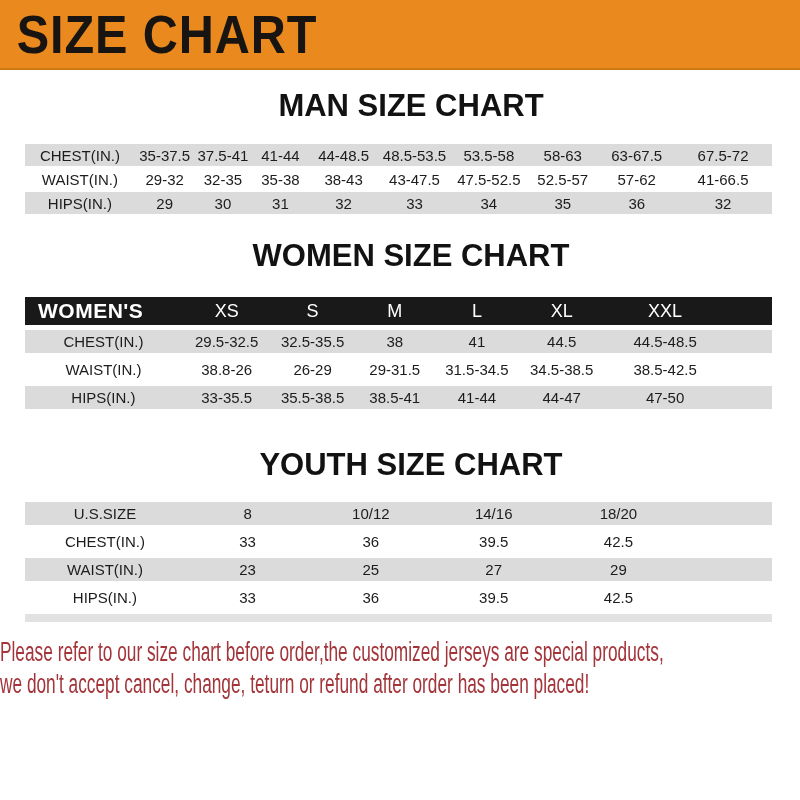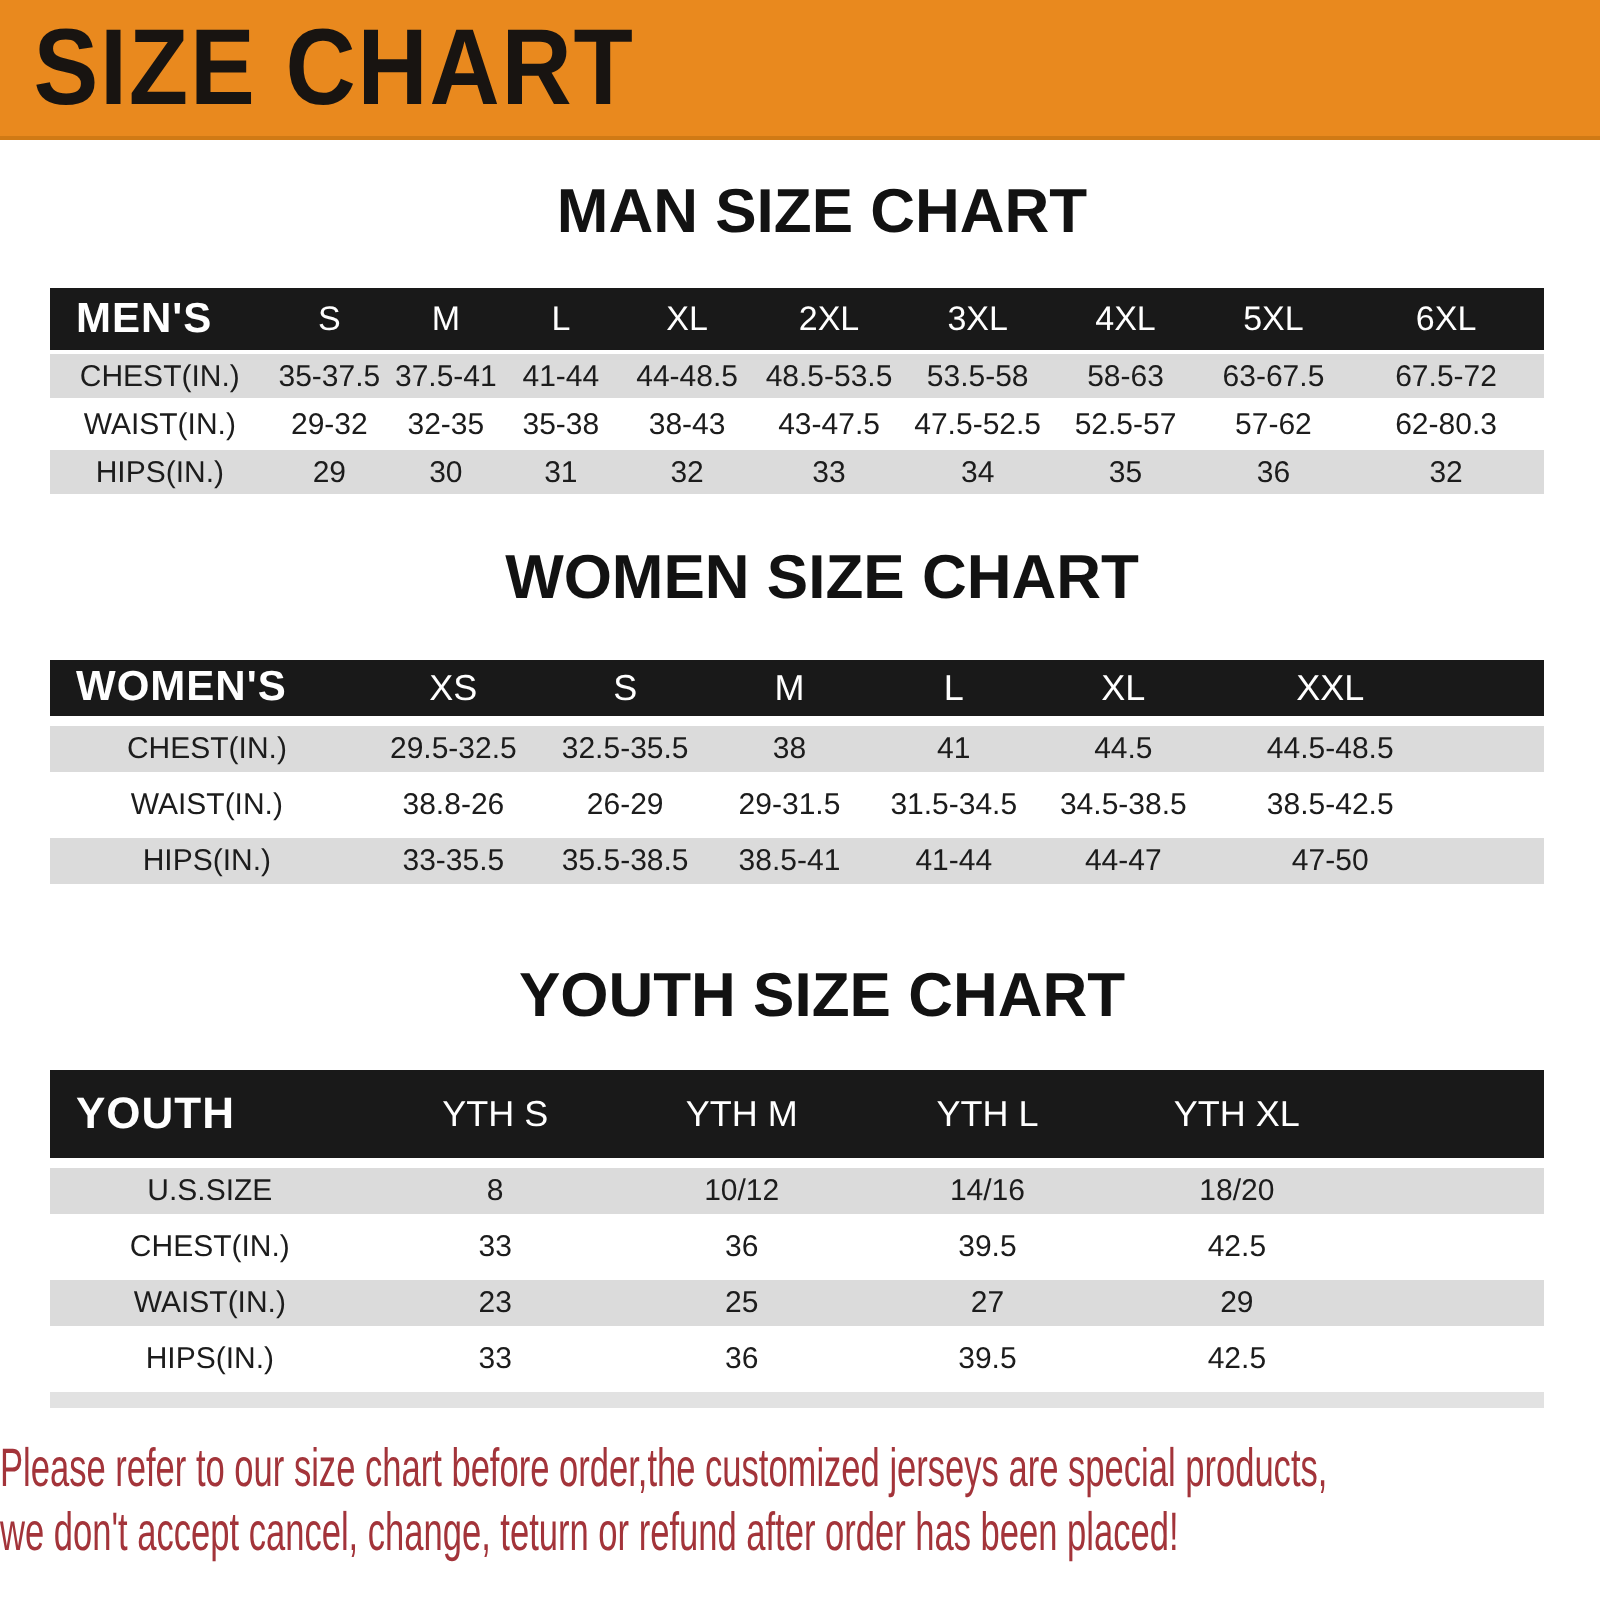--- a/index.html
+++ b/index.html
@@ -78,32 +78,20 @@
       <col style="width:7.6%">
       <col style="width:7.8%">
     <col style="width:9.1%">
       <col style="width:9.9%">
       <col style="width:10%">
       <col style="width:9.8%">
     <col style="width:10%">
       <col style="width:13.1%">
   </colgroup>
   <tbody>
-      <tr class="head-row">
-    <th class="tlabel">MEN'S</th>
-    <th>S</th>
-    <th>M</th>
-    <th>L</th>
-    <th>XL</th>
-    <th>2XL</th>
-    <th>3XL</th>
-    <th>4XL</th>
-    <th>5XL</th>
-    <th>6XL</th>
-  </tr>
   <tr class="data-row shaded">
     <td class="rlabel">CHEST(IN.)</td>
     <td>35-37.5</td>
     <td>37.5-41</td>
     <td>41-44</td>
     <td>44-48.5</td>
     <td>48.5-53.5</td>
     <td>53.5-58</td>
     <td>58-63</td>
     <td>63-67.5</td>
@@ -112,21 +100,21 @@
   <tr class="data-row">
     <td class="rlabel">WAIST(IN.)</td>
     <td>29-32</td>
     <td>32-35</td>
     <td>35-38</td>
     <td>38-43</td>
     <td>43-47.5</td>
     <td>47.5-52.5</td>
     <td>52.5-57</td>
     <td>57-62</td>
-    <td>62-80.3</td>
+    <td>41-66.5</td>
   </tr>
   <tr class="data-row shaded">
     <td class="rlabel">HIPS(IN.)</td>
     <td>29</td>
     <td>30</td>
     <td>31</td>
     <td>32</td>
     <td>33</td>
     <td>34</td>
     <td>35</td>
@@ -198,28 +186,20 @@
 <table class="size-table youth">
   <colgroup>
     <col style="width:21.4%">
       <col style="width:16.8%">
       <col style="width:16.2%">
     <col style="width:16.7%">
       <col style="width:16.7%">
       <col style="width:12.2%">
   </colgroup>
   <tbody>
-      <tr class="head-row">
-    <th class="tlabel">YOUTH</th>
-    <th>YTH S</th>
-    <th>YTH M</th>
-    <th>YTH L</th>
-    <th>YTH XL</th>
-    <th></th>
-  </tr>
   <tr class="data-row shaded">
     <td class="rlabel">U.S.SIZE</td>
     <td>8</td>
     <td>10/12</td>
     <td>14/16</td>
     <td>18/20</td>
     <td></td>
   </tr>
   <tr class="data-row">
     <td class="rlabel">CHEST(IN.)</td>

